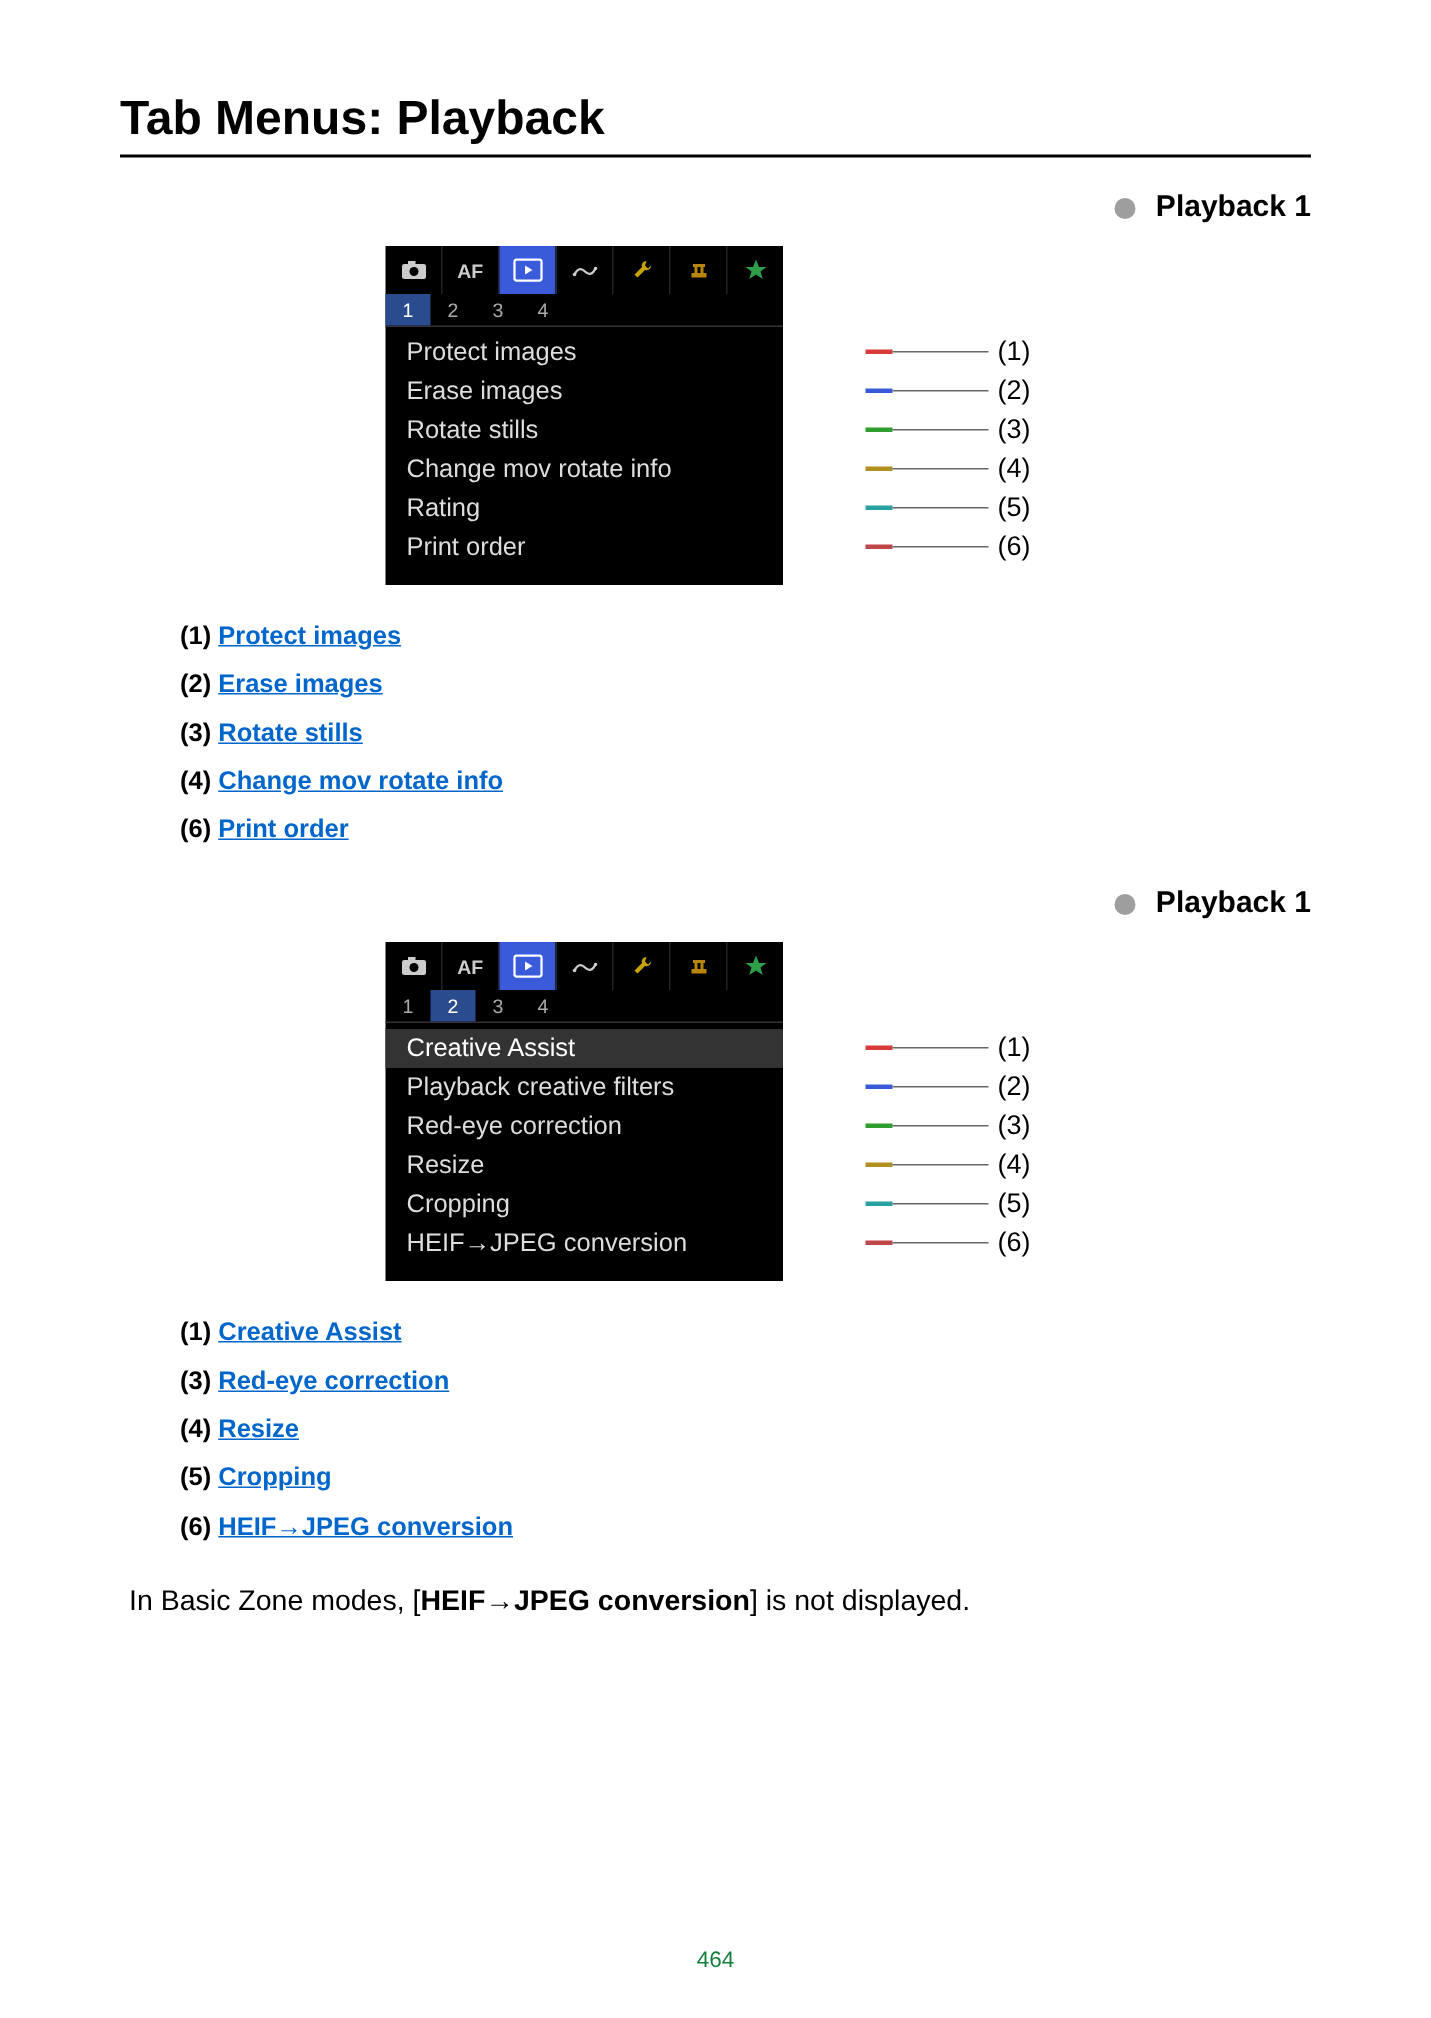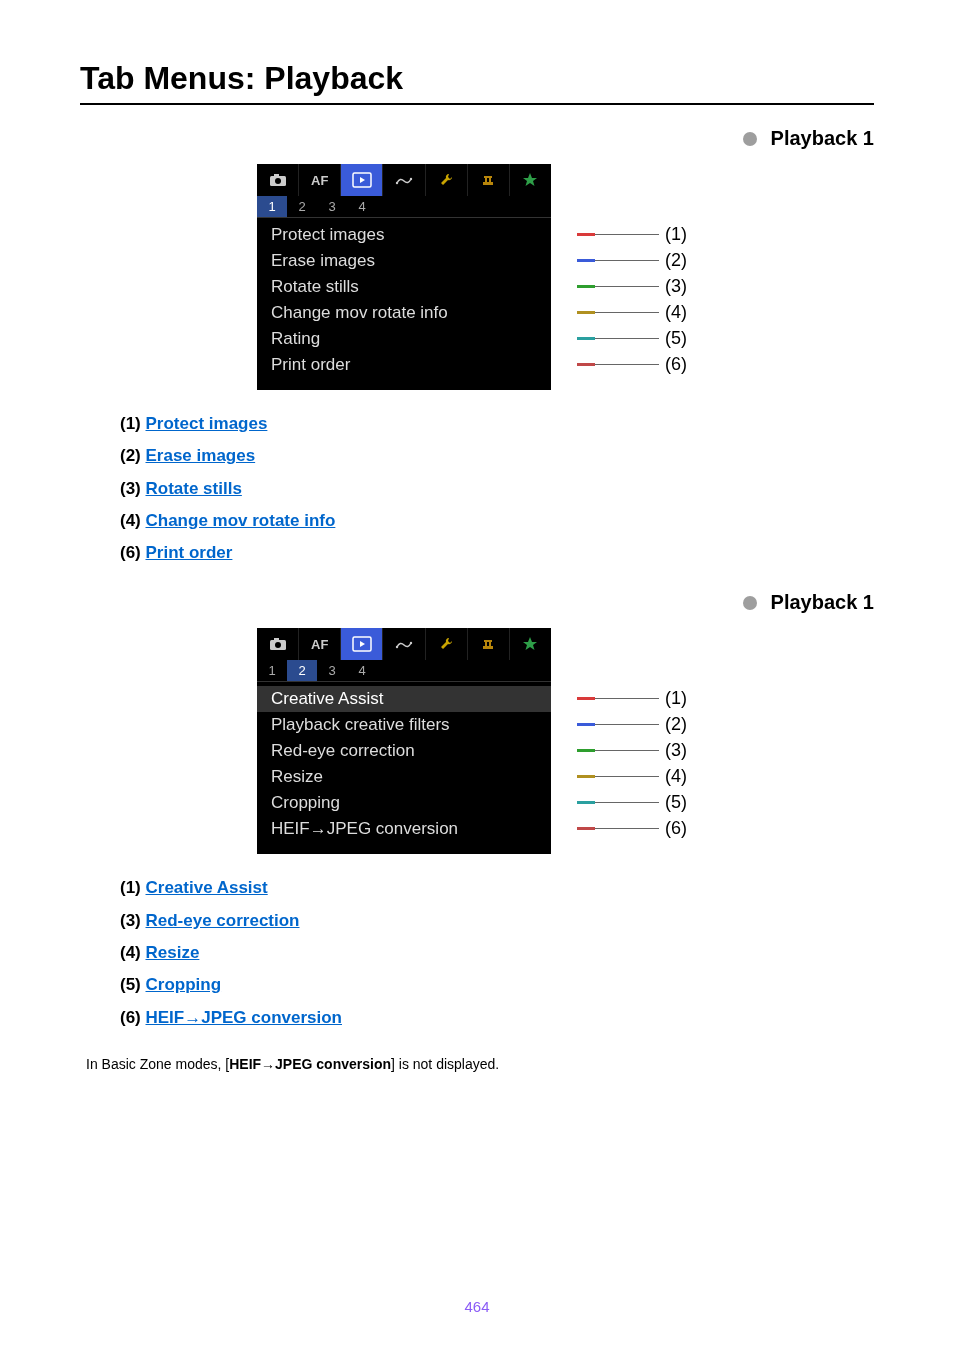--- a/index.html
+++ b/index.html
@@ -41,21 +41,21 @@
     .figure-wrap {
       width: 100%;
       margin-bottom: 18px;
     }
     .figure {
       margin: 0 auto;
       width: 440px;
       position: relative;
     }
     .menu-box {
-      width: 294px;
+      width: 265px;
       background: #000;
       color: #eee;
       font-family: Arial, sans-serif;
     }
     .top-tabs {
       display: flex;
       align-items: stretch;
       height: 32px;
     }
     .top-tab {
@@ -138,33 +138,33 @@
     .list-item {
       font-size: 17px;
       line-height: 1.9;
     }
     .list-item a {
       color: #0066cc;
       text-decoration: underline;
       cursor: pointer;
     }
     .note {
-      font-size: 14px;
+      font-size: 19px;
       margin-top: 10px;
       margin-left: 6px;
       line-height: 1.5;
     }
     .page-num {
       position: absolute;
       bottom: 30px;
       left: 0;
       right: 0;
       text-align: center;
       font-size: 15px;
-      color: #8b5cf6;
+      color: #15803d;
     }
     .icon-wrap { color: #ddd; }
     .icon-af { color: #ccc; font-size: 13px; font-weight: bold; }
   </style>
 </head>
 <body>
 
 <h1 class="page-title">Tab Menus: Playback</h1>
 
 <div id="sections-container">

